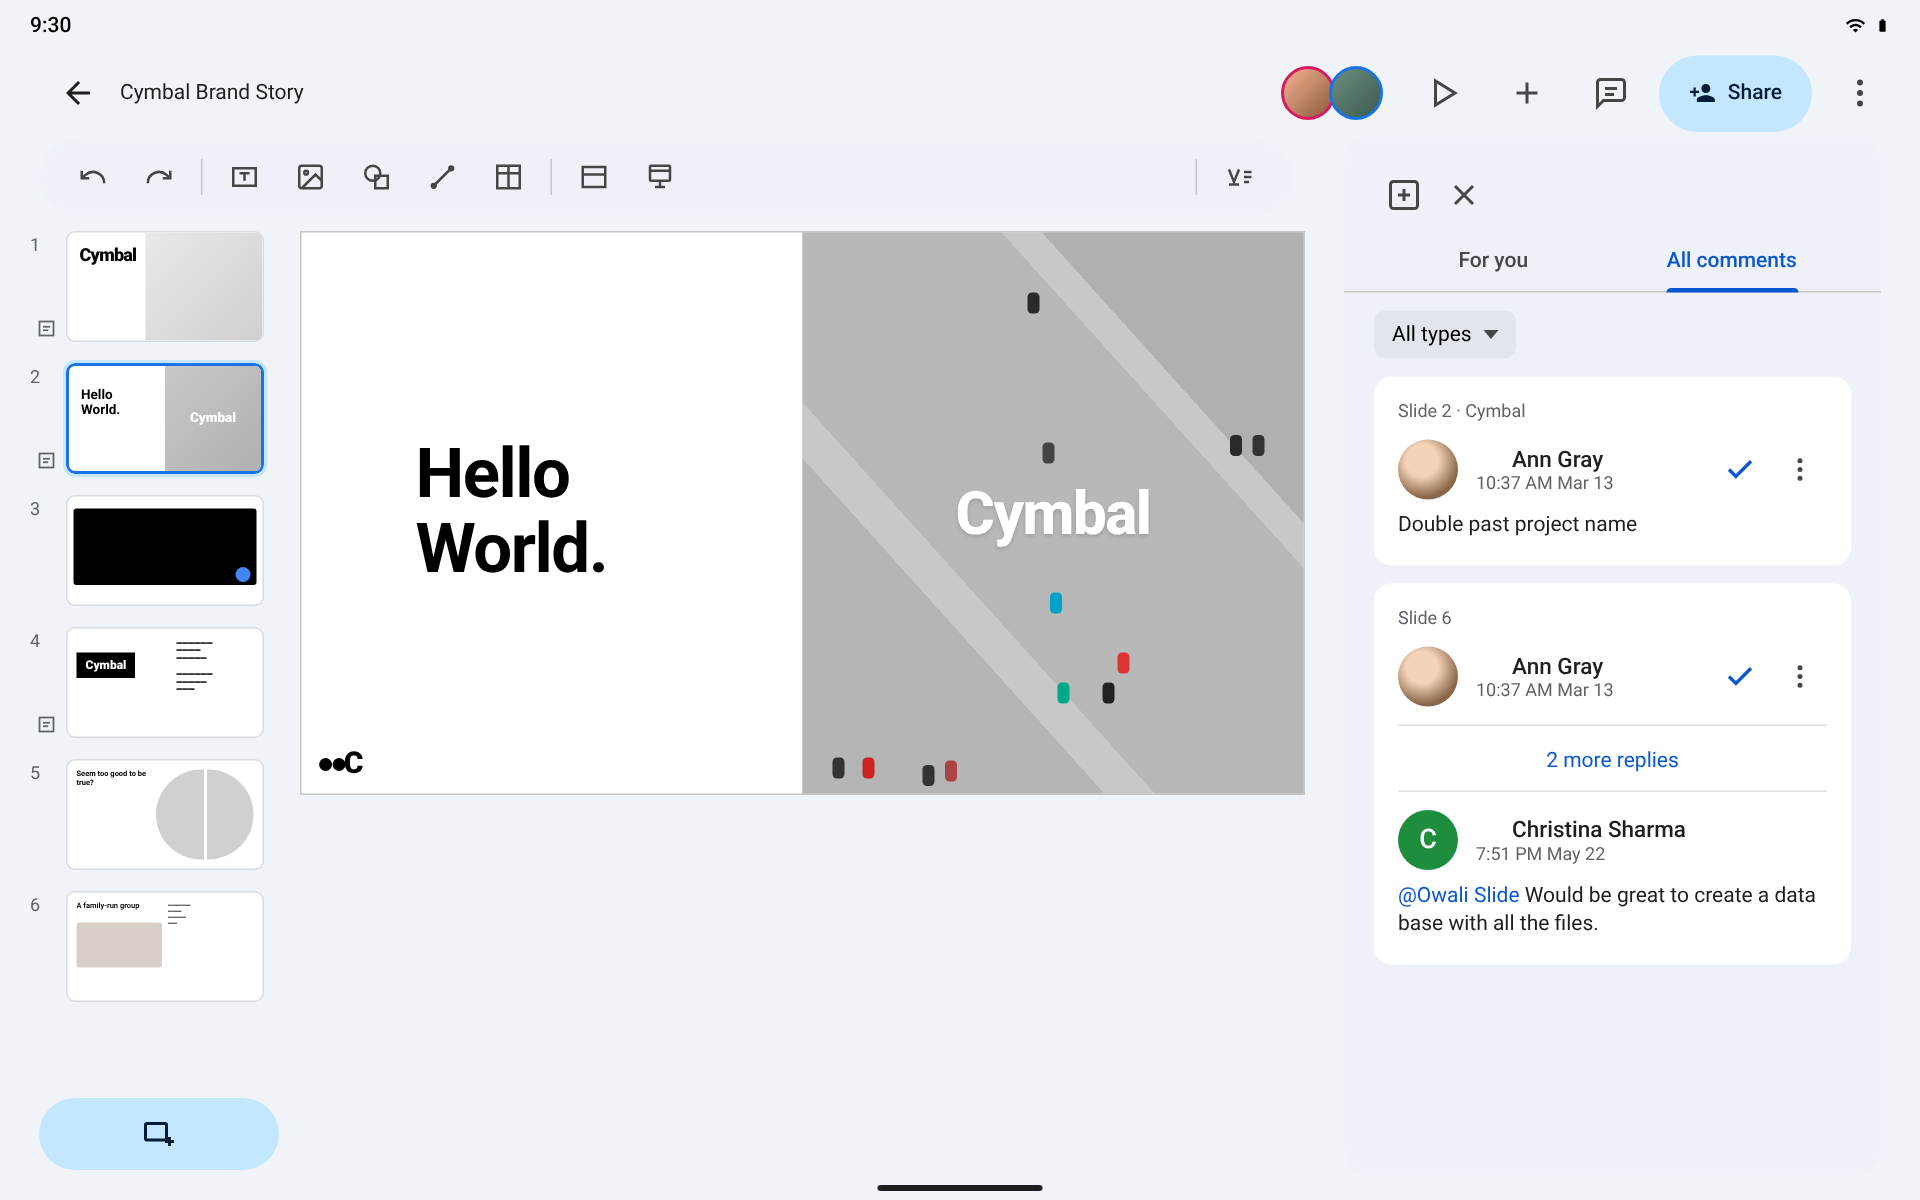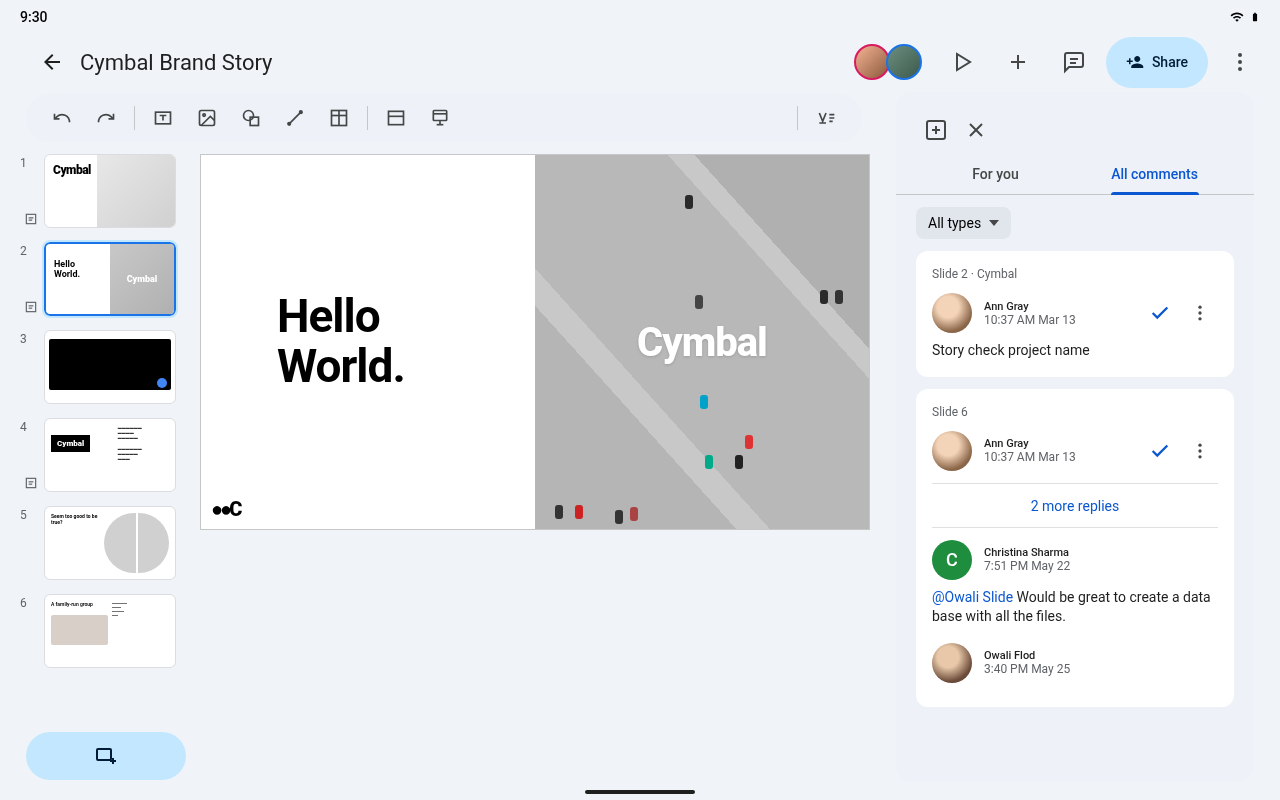--- a/index.html
+++ b/index.html
@@ -3,21 +3,21 @@
 <meta charset="utf-8">
 <style>
 * { margin: 0; padding: 0; box-sizing: border-box; font-family: 'Google Sans', 'Roboto', system-ui, -apple-system, sans-serif; }
 body { background: #f0f4f9; width: 1280px; height: 800px; overflow: hidden; position: relative; border-radius: 24px; }
 
 .status-bar { display: flex; justify-content: space-between; align-items: center; padding: 8px 20px 4px; font-size: 14px; font-weight: 500; }
 .status-right { display: flex; align-items: center; gap: 4px; }
 
 .header { display: flex; align-items: center; padding: 8px 16px 8px 32px; height: 64px; }
 .back-btn { width: 40px; height: 40px; display: flex; align-items: center; justify-content: center; border-radius: 50%; cursor: pointer; }
-.doc-title { font-size: 22px; color: #1f1f1f; margin-left: 8px; flex: 1; }
+.doc-title { font-size: 14px; color: #1f1f1f; margin-left: 8px; flex: 1; }
 .header-actions { display: flex; align-items: center; gap: 8px; }
 .avatar-group { display: flex; align-items: center; margin-right: 8px; }
 .avatar { width: 36px; height: 36px; border-radius: 50%; border: 2px solid; margin-left: -4px; }
 .avatar1 { background: linear-gradient(135deg, #f4b393, #8b5a3c); border-color: #d81b60; }
 .avatar2 { background: linear-gradient(135deg, #6b8e7f, #3d5a4c); border-color: #1a73e8; }
 .icon-btn { width: 48px; height: 48px; display: flex; align-items: center; justify-content: center; border-radius: 50%; cursor: pointer; color: #444746; }
 .share-btn { background: #c2e7ff; border-radius: 100px; padding: 0 20px; height: 51px; display: flex; align-items: center; gap: 8px; color: #001d35; font-size: 14px; font-weight: 500; cursor: pointer; }
 
 .toolbar { margin: 0 26px 0 26px; background: #eef2f8; border-radius: 100px; height: 48px; display: flex; align-items: center; padding: 0 16px; gap: 4px; width: 836px; }
 .tool-btn { width: 40px; height: 40px; display: flex; align-items: center; justify-content: center; border-radius: 8px; cursor: pointer; color: #444746; }
@@ -77,21 +77,21 @@
 .comments-tab.active { color: #0b57d0; }
 .comments-tab.active::after { content: ''; position: absolute; bottom: -1px; left: 50%; transform: translateX(-50%); width: 88px; height: 3px; background: #0b57d0; border-radius: 3px 3px 0 0; }
 .comments-filter { padding: 12px 20px; }
 .filter-chip { background: #e1e6ed; border-radius: 8px; padding: 8px 12px; display: inline-flex; align-items: center; gap: 8px; font-size: 14px; cursor: pointer; }
 .comments-list { flex: 1; overflow-y: auto; padding: 0 20px; }
 .comment-card { background: #fff; border-radius: 12px; padding: 16px; margin-bottom: 12px; }
 .comment-slide { font-size: 12px; color: #5f6368; margin-bottom: 12px; }
 .comment-head { display: flex; align-items: center; gap: 12px; margin-bottom: 8px; }
 .comment-avatar { width: 40px; height: 40px; border-radius: 50%; flex-shrink: 0; }
 .comment-meta { flex: 1; }
-.comment-author { font-size: 11px; font-weight: 500; color: #1f1f1f; }
+.comment-author { font-size: 15px; font-weight: 500; color: #1f1f1f; margin-left: 24px; }
 .comment-time { font-size: 12px; color: #5f6368; }
 .comment-actions { display: flex; gap: 4px; }
 .comment-action-btn { width: 36px; height: 36px; display: flex; align-items: center; justify-content: center; cursor: pointer; border-radius: 50%; }
 .comment-text { font-size: 14px; color: #1f1f1f; line-height: 1.4; }
 .comment-replies { text-align: center; margin: 12px 0; }
 .comment-replies-link { color: #0b57d0; font-size: 14px; cursor: pointer; }
 .comment-divider { border: none; border-top: 1px solid #e0e0e0; margin: 12px 0; }
 .mention { color: #0b57d0; }
 .avatar-img-1 { background: radial-gradient(circle at 40% 35%, #f4d4b8 30%, #8a6548 70%); }
 .avatar-img-2 { background: #1e8e3e; color: #fff; display: flex; align-items: center; justify-content: center; font-weight: 500; font-size: 18px; }
@@ -380,21 +380,21 @@
             </div>
           <div class="comment-action-btn">
               <svg width="20" height="20" viewBox="0 0 24 24" fill="#444746">
                 <circle cx="12" cy="5" r="2"></circle>
                 <circle cx="12" cy="12" r="2"></circle>
                 <circle cx="12" cy="19" r="2"></circle>
               </svg>
             </div>
         </div>
       </div>
-      <div class="comment-text">Story check project name</div>
+      <div class="comment-text">Double past project name</div>
     </div>
 
     <div class="comment-card">
       <div class="comment-slide">Slide 6</div>
       <div class="comment-head">
         <div class="comment-avatar avatar-img-1"></div>
         <div class="comment-meta">
           <div class="comment-author">Ann Gray</div>
           <div class="comment-time">10:37 AM Mar 13</div>
         </div>
@@ -417,24 +417,17 @@
       <div class="comment-replies"><span class="comment-replies-link">2 more replies</span></div>
       <hr class="comment-divider">
       <div class="comment-head">
         <div class="comment-avatar avatar-img-2">C</div>
         <div class="comment-meta">
           <div class="comment-author">Christina Sharma</div>
           <div class="comment-time">7:51 PM May 22</div>
         </div>
       </div>
       <div class="comment-text"><span class="mention">@Owali Slide</span><span> Would be great to create a data base with all the files.</span></div>
-      <div class="comment-head" style="margin-top:16px">
-        <div class="comment-avatar avatar-img-3"></div>
-        <div class="comment-meta">
-          <div class="comment-author">Owali Flod</div>
-          <div class="comment-time">3:40 PM May 25</div>
-        </div>
-      </div>
     </div>
   </div>
 </div>
 
 <div class="nav-handle"></div>
 
 </body></html>

